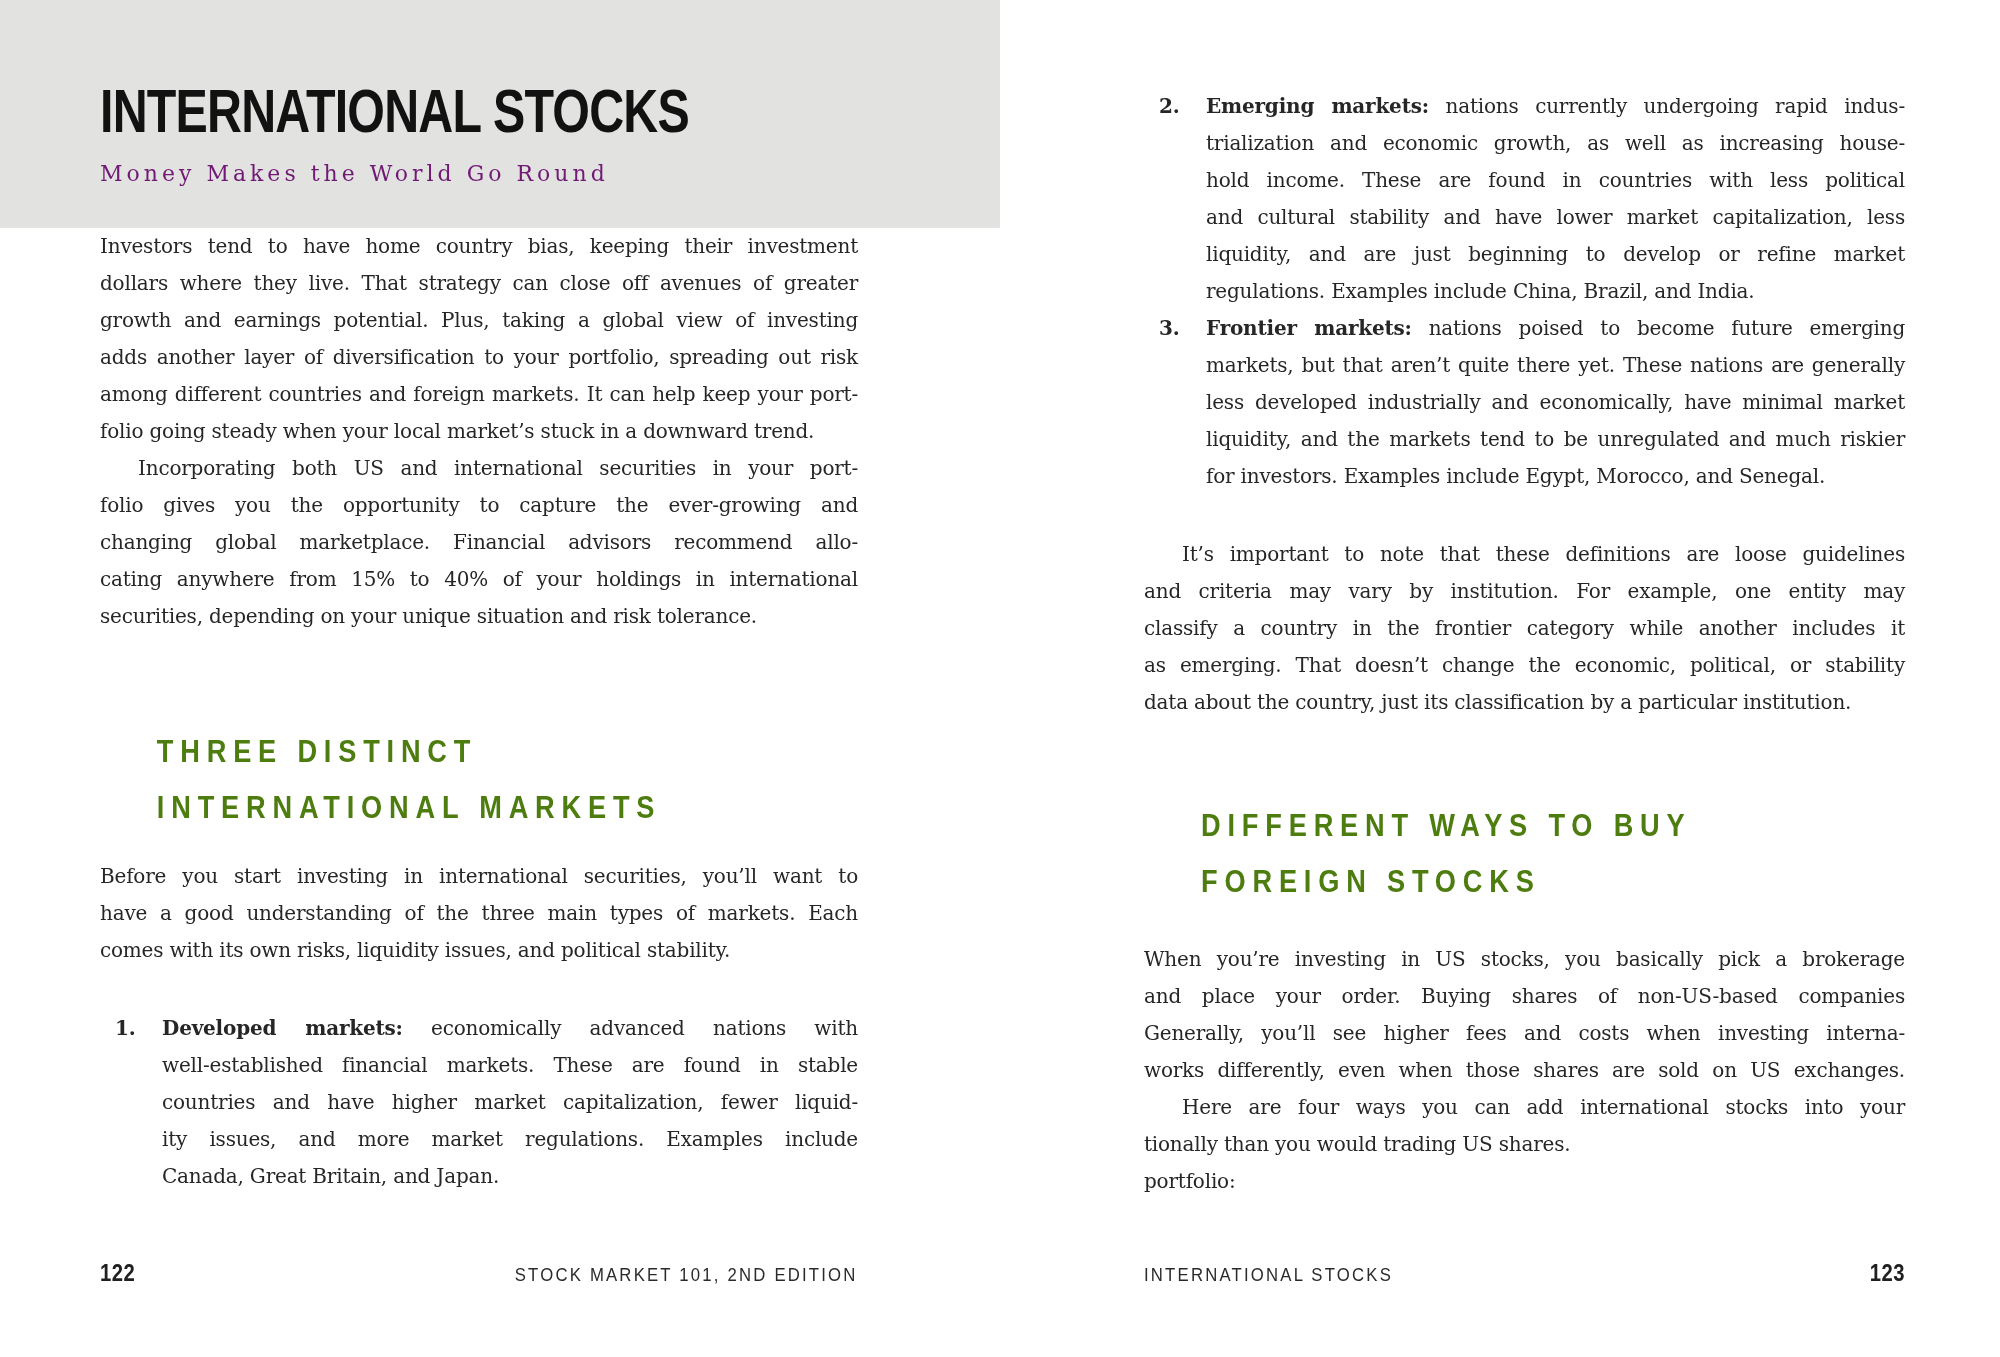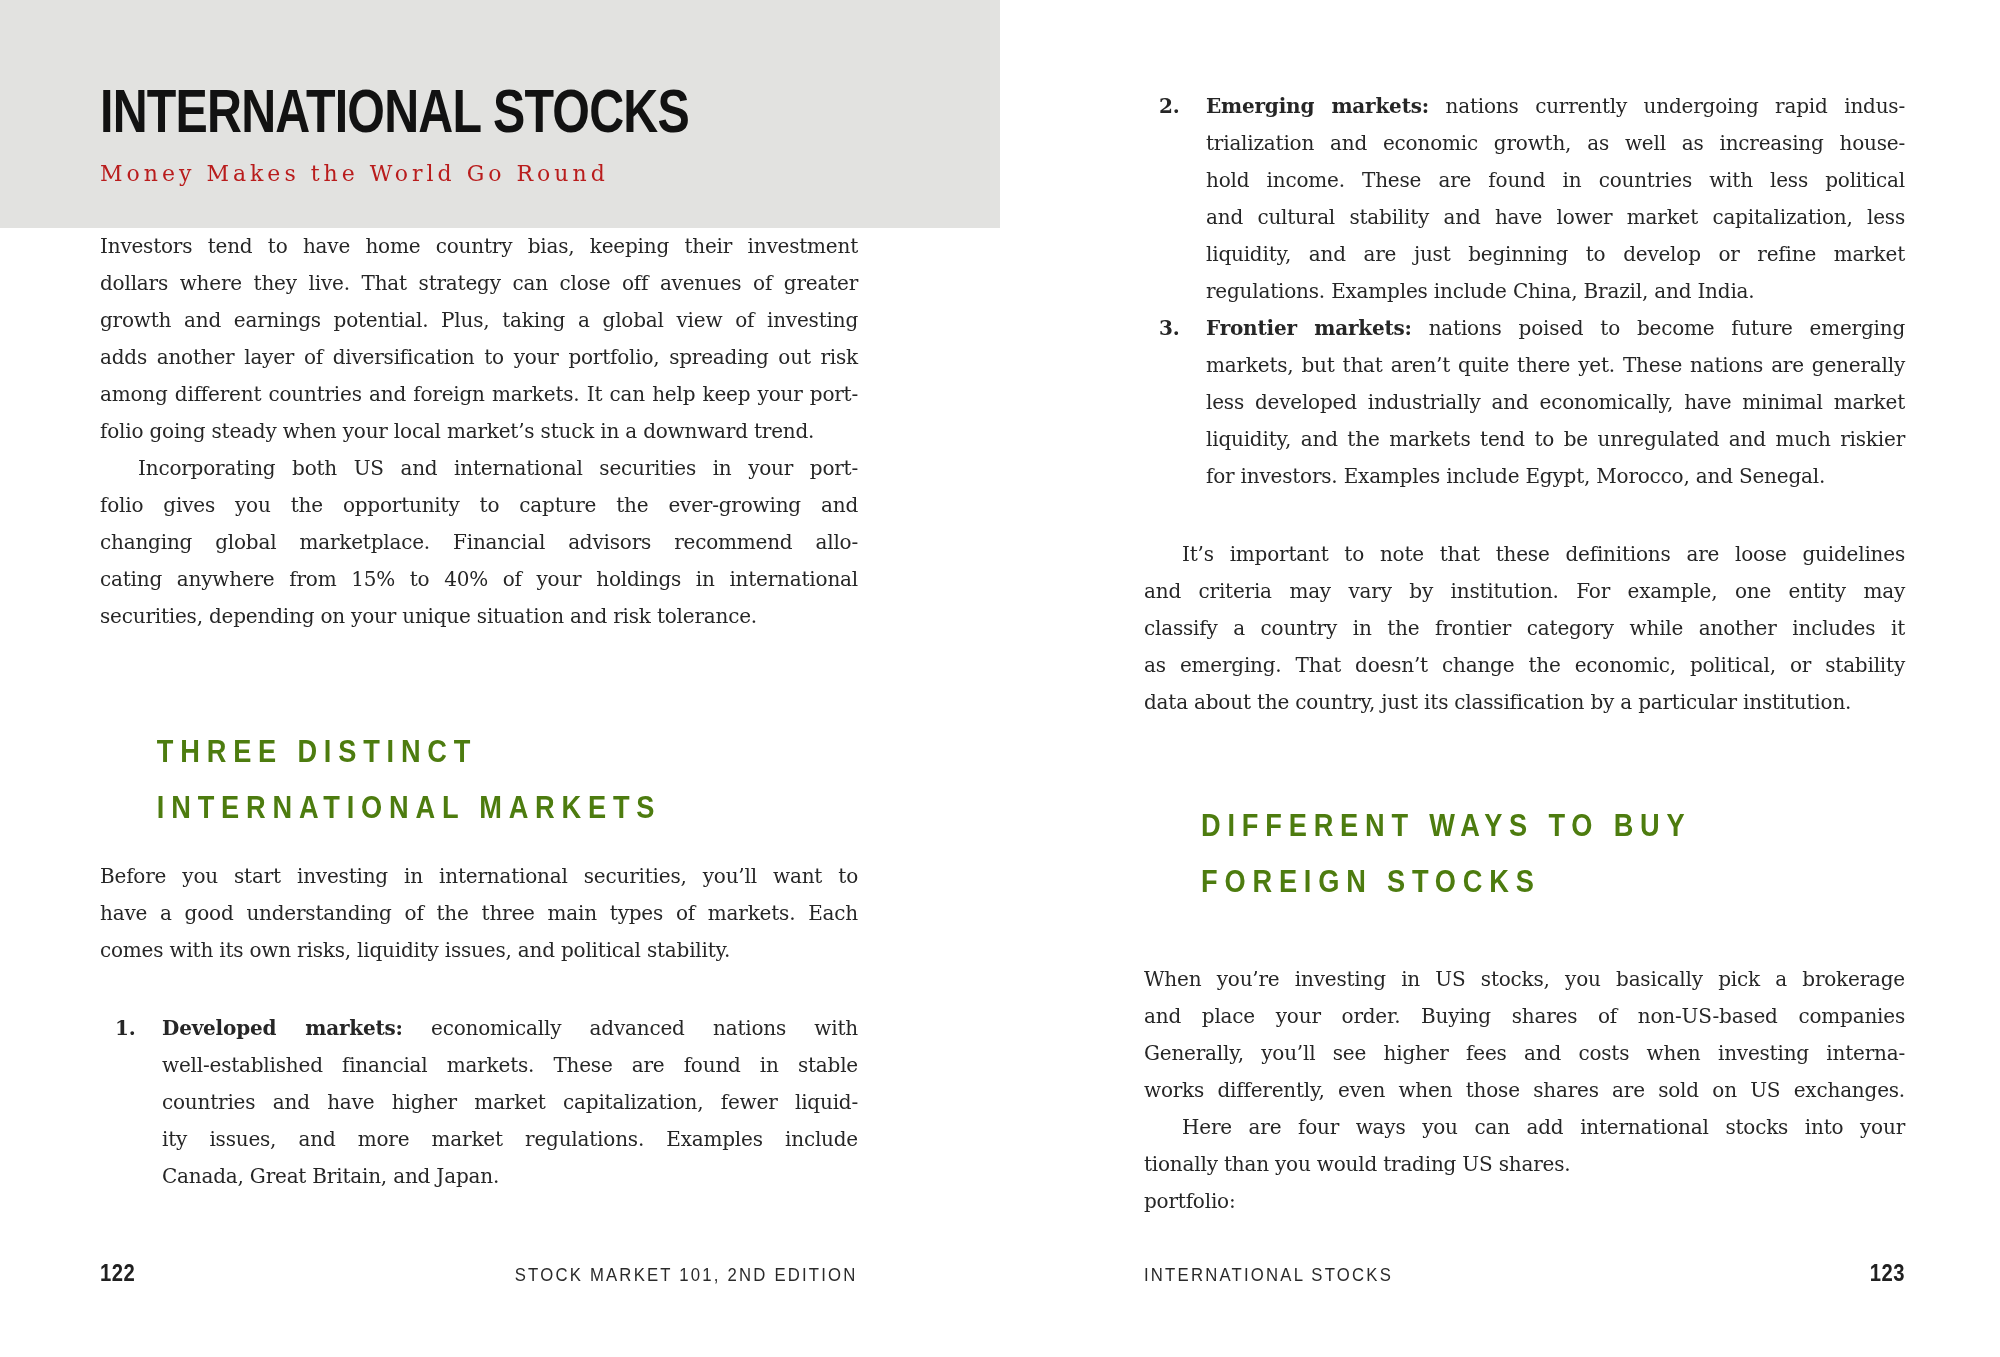--- a/index.html
+++ b/index.html
@@ -16,21 +16,21 @@
   .chapter-title{
     position:absolute;left:100px;top:80px;
     font-family:"Liberation Sans", sans-serif;
     font-weight:700;font-size:62px;line-height:1;letter-spacing:-1px;
     color:#121212;white-space:nowrap;
     transform:scaleX(0.78);transform-origin:0 0;
   }
   .chapter-subtitle{
     position:absolute;left:100px;top:163px;
     font-size:22px;line-height:1;letter-spacing:4px;
-    color:#b91c1c;white-space:nowrap;
+    color:#701a75;white-space:nowrap;
   }
   .textcol{
     position:absolute;
     font-size:20px;line-height:37px;letter-spacing:-0.2px;
     color:var(--body-text,#262626);
   }
   .line{text-align:justify;text-align-last:justify;}
   .line.last{text-align-last:left;}
   .line.indent{text-indent:38px;}
   strong{font-weight:700;}
@@ -142,21 +142,21 @@
         <div class="line">classify a country in the frontier category while another includes it</div>
         <div class="line">as emerging. That doesn’t change the economic, political, or stability</div>
         <div class="line last">data about the country, just its classification by a particular institution.</div>
       </div>
 
     <div class="section-heading" style="left:1144px;top:797px;width:761px;">
       <span class="hline">DIFFERENT WAYS TO BUY</span>
       <span class="hline">FOREIGN STOCKS</span>
     </div>
 
-    <div class="textcol" style="left:1144px;top:941px;width:761px;margin-top:20px;">
+    <div class="textcol" style="left:1144px;top:941px;width:761px;">
         <div class="line">When you’re investing in US stocks, you basically pick a brokerage</div>
         <div class="line">and place your order. Buying shares of non-US-based companies</div>
         <div class="line">Generally, you’ll see higher fees and costs when investing interna-</div>
         <div class="line">works differently, even when those shares are sold on US exchanges.</div>
         <div class="line indent">Here are four ways you can add international stocks into your</div>
         <div class="line last">tionally than you would trading US shares.</div>
         <div class="line last">portfolio:</div>
       </div>
 
     <div class="footer" style="left:1144px;width:761px;">

